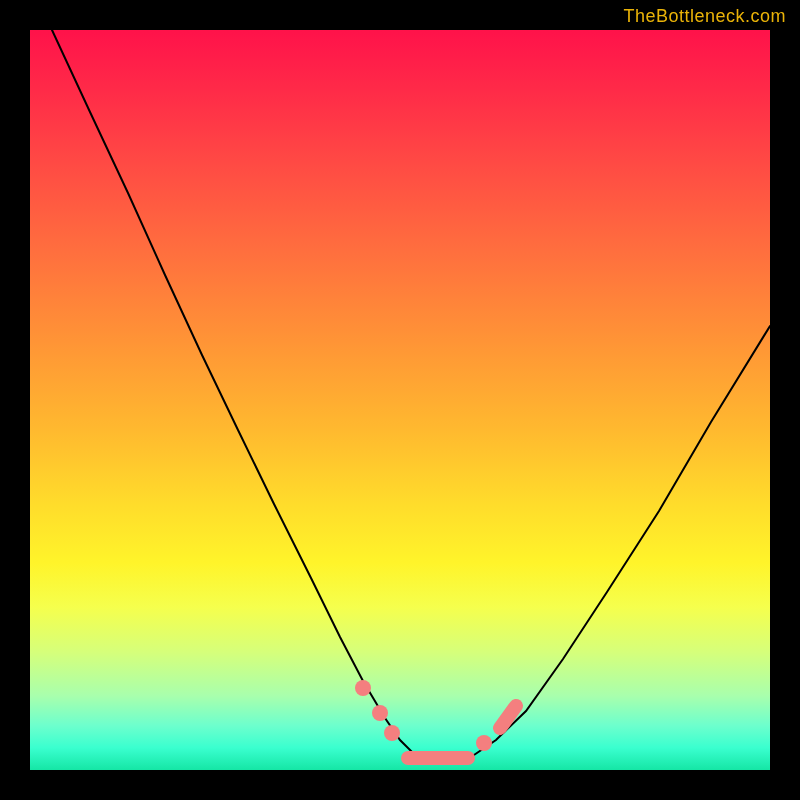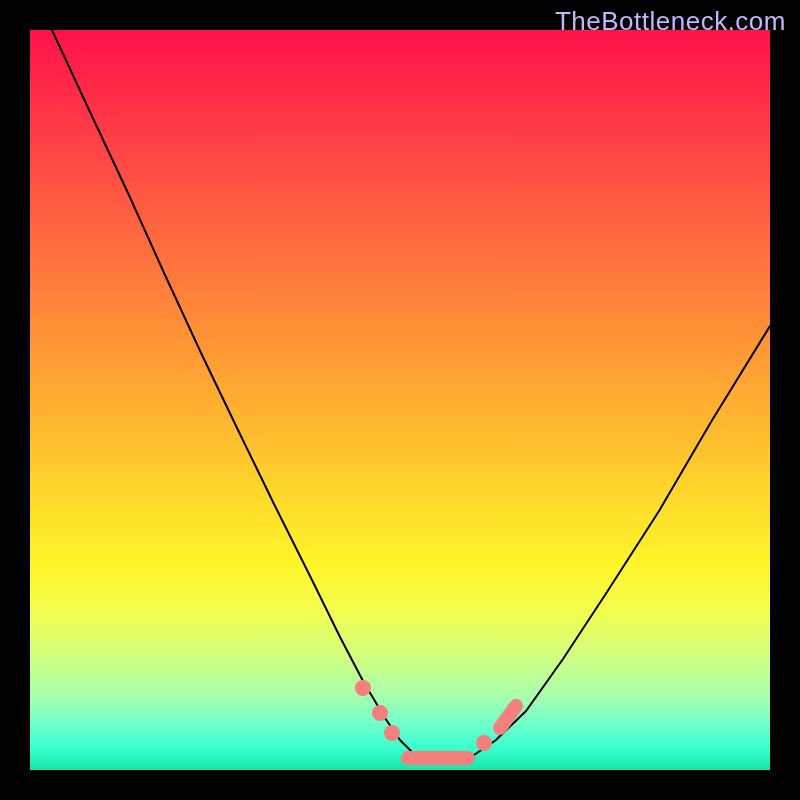--- a/index.html
+++ b/index.html
@@ -62,22 +62,22 @@
     stroke-width: 14;
     stroke-linecap: round;
   }
   .curve-dot {
     fill: #f47f7f;
   }
   .watermark {
     position: absolute;
     top: 6px;
     right: 14px;
-    color: #c4b5fd;
-    font-size: 26px;
+    color: #eab308;
+    font-size: 18px;
     letter-spacing: 0.5px;
     user-select: none;
   }
 </style>
 </head>
 <body>
 
 <div class="frame">
 
   <div class="watermark">TheBottleneck.com</div>

